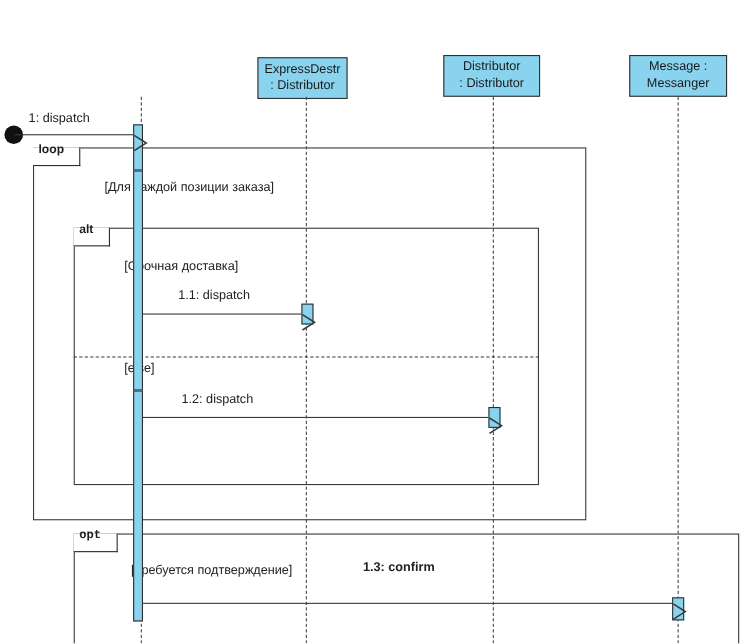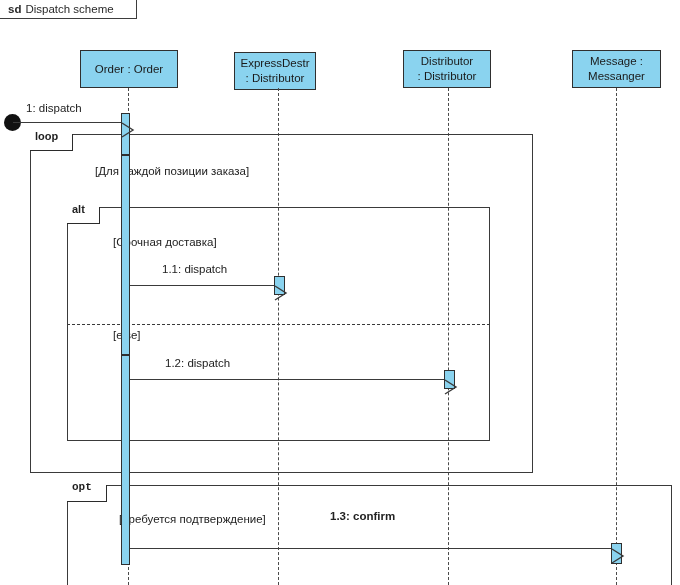--- a/index.html
+++ b/index.html
@@ -157,29 +157,21 @@
     position: absolute;
     height: 0;
     border-top: 1px dashed #3a3a3a;
   }
 </style>
 </head>
 <body>
 
 <div id="canvas">
 
-  <div class="frame-tab" style="left:0px; top:0px;">
-    <span class="kw">sd</span>
-    <span>Dispatch scheme</span>
-  </div>
-
-  <div class="lifeline-head" style="left:80px; top:50px; width:98px; height:38px;">
-    <span>Order : Order</span>
-    <span></span>
-  </div>
+
 
   <div class="lifeline-head" style="left:234px; top:52px; width:82px; height:38px;">
     <span>ExpressDestr</span>
     <span>: Distributor</span>
   </div>
 
   <div class="lifeline-head" style="left:403px; top:50px; width:88px; height:38px;">
     <span>Distributor</span>
     <span>: Distributor</span>
   </div>

